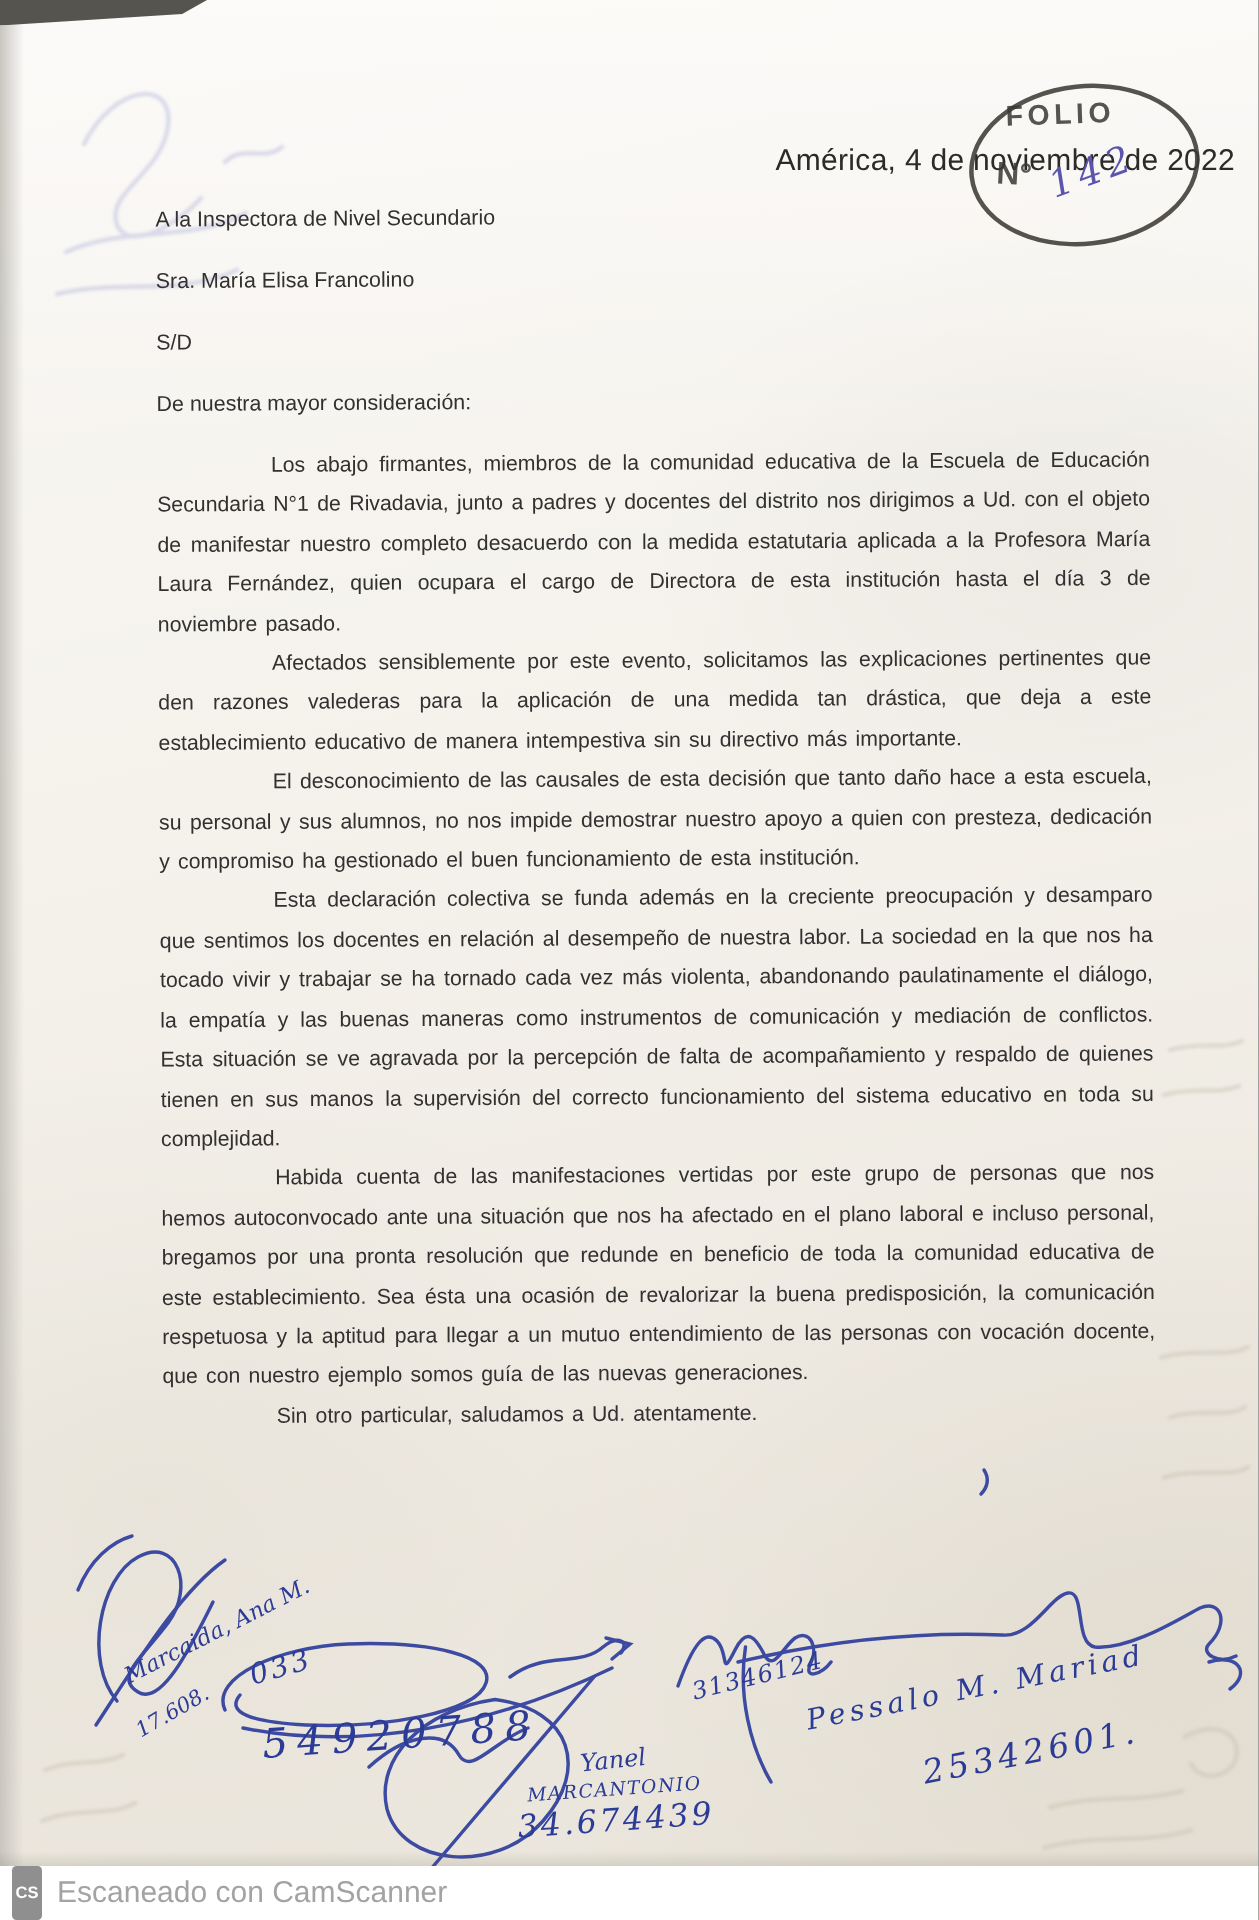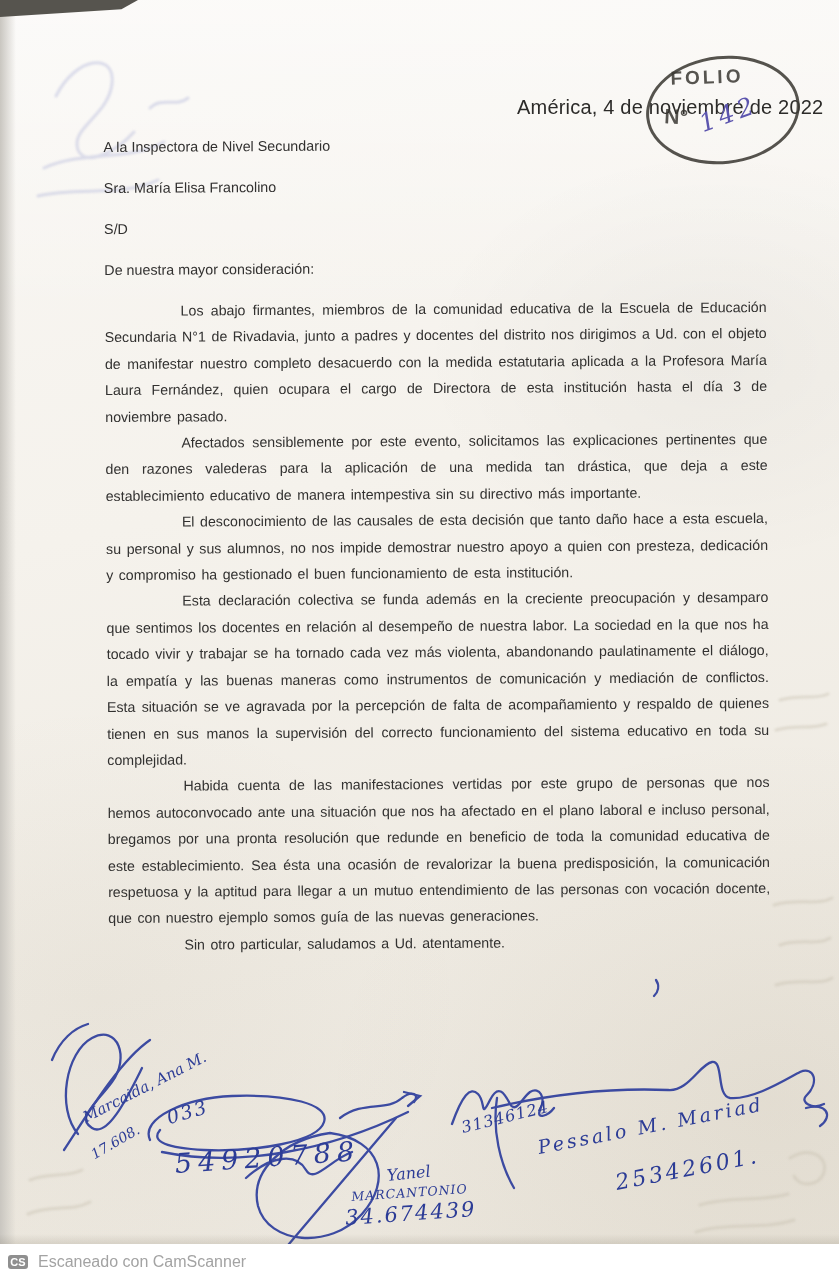--- a/index.html
+++ b/index.html
@@ -52,23 +52,23 @@
   .sig-5{left:352px;top:1189px;font-size:12.5px;letter-spacing:1px;transform:rotate(-4deg);}
   .sig-6{left:346px;top:1206px;font-size:21px;letter-spacing:2px;transform:rotate(-4deg);}
   .sig-7{left:464px;top:1118px;font-size:16px;letter-spacing:1px;transform:rotate(-14deg);}
   .sig-8{left:540px;top:1136px;font-size:19px;letter-spacing:3px;transform:rotate(-11deg);}
   .sig-9{left:618px;top:1170px;font-size:22px;letter-spacing:3px;transform:rotate(-11deg);}
   .ink-layer{position:absolute;left:0;top:0;pointer-events:none;}
   .ghost{filter:blur(1.2px);}
   
   .footer{position:absolute;left:0;right:0;bottom:0;height:36px;background:#ffffff;
     display:flex;align-items:center;padding-left:8px;box-sizing:border-box;}
-  .cs-logo{width:20px;height:14px;background:#8f8f8f;border-radius:3px;color:#fff;
+  .cs-logo{width:20px;height:36px;background:#8f8f8f;border-radius:3px;color:#fff;
     font-size:11px;font-weight:bold;display:flex;align-items:center;justify-content:center;flex:0 0 auto;}
-  .footer-text{margin-left:10px;font-size:16px;color:#a3a3a3;}
+  .footer-text{margin-left:10px;font-size:20px;color:#a3a3a3;}
 </style>
 </head>
 <body>
 
 <div class="scan">
 
   <div class="texture"></div>
   <div class="edge-left"></div>
   <div class="corner"></div>
 

